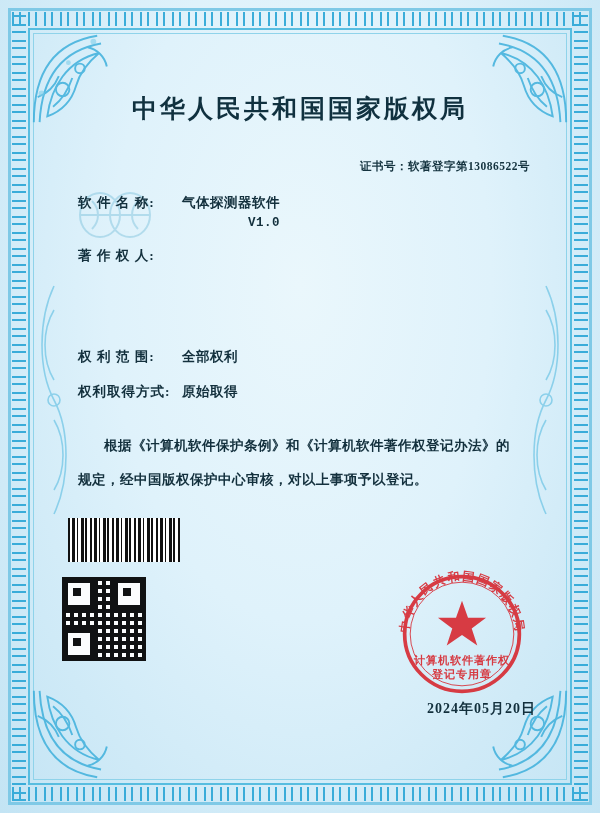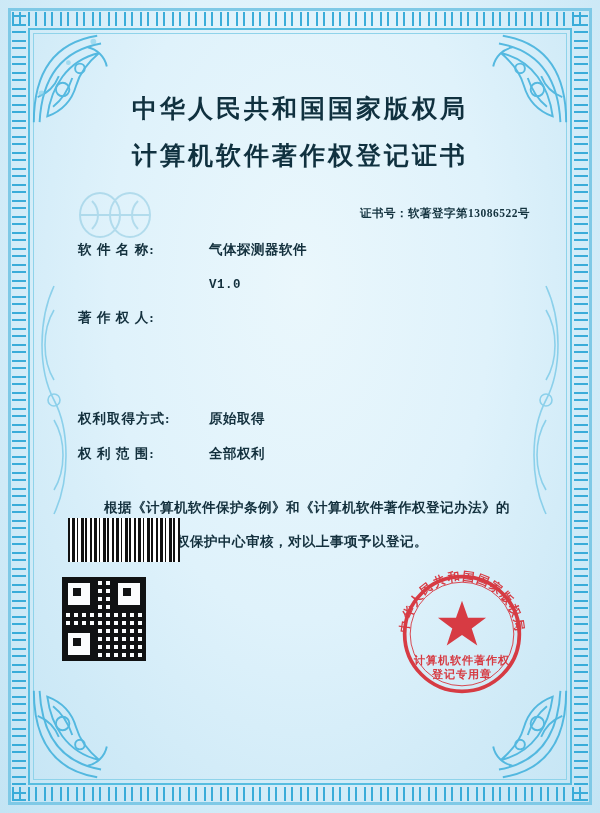--- a/index.html
+++ b/index.html
@@ -126,36 +126,36 @@
   .fields {
     margin-top: 20px;
     padding-left: 30px;
   }
   .field-row {
     display: flex;
     align-items: flex-start;
     margin-bottom: 17px;
     font-size: 13.5px;
     color: #13303d;
-    gap: 27px;
   }
   .field-label {
     width: 104px;
     flex: 0 0 104px;
     font-weight: bold;
     letter-spacing: 1px;
     white-space: nowrap;
   }
   .field-value {
     font-weight: bold;
     letter-spacing: 0.5px;
+    text-align: right;
   }
   .field-value .sub {
     display: block;
-    margin-top: 19px;
+    margin-top: 4px;
     font-family: "Liberation Mono", monospace;
     font-size: 12.5px;
     letter-spacing: 0.5px;
   }
   .gap-big { height: 66px; }
 
   .paragraph {
     margin-top: 28px;
     padding: 0 24px 0 30px;
     font-size: 13.5px;
@@ -328,21 +328,20 @@
       <path d="M10,30 H80"></path>
       <path d="M22,16 C30,24 30,36 22,44"></path>
       <path d="M68,16 C60,24 60,36 68,44"></path>
     </g>
   </svg>
 
   <div class="content">
 
     <div class="title-block">
       <div class="title-line1">中华人民共和国国家版权局</div>
-      <div class="title-line2">计算机软件著作权登记证书</div>
     </div>
 
     <div class="cert-no">
       <span class="label">证书号：</span><span class="value">软著登字第13086522号</span>
     </div>
 
     <div class="fields">
       <div class="field-row">
         <div class="field-label">软 件 名 称:</div>
         <div class="field-value">
@@ -351,27 +350,27 @@
         </div>
       </div>
 
       <div class="field-row">
         <div class="field-label">著 作 权 人:</div>
       </div>
 
       <div class="gap-big"></div>
 
       <div class="field-row">
+        <div class="field-label">权 利 范 围:</div>
+        <div class="field-value">全部权利</div>
+      </div>
+
+      <div class="field-row">
         <div class="field-label">权利取得方式:</div>
         <div class="field-value">原始取得</div>
-      </div>
-
-      <div class="field-row">
-        <div class="field-label">权 利 范 围:</div>
-        <div class="field-value">全部权利</div>
       </div>
 
     </div>
 
     <div class="paragraph">
       <span class="indent"></span><span>根据《计算机软件保护条例》和《计算机软件著作权登记办法》的</span><br>
       <span>规定，经中国版权保护中心审核，对以上事项予以登记。</span>
     </div>
 
   </div>
@@ -395,14 +394,15 @@
     <circle cx="80" cy="80" r="62" fill="none" stroke="#d7232b" stroke-width="4"></circle>
     <circle cx="80" cy="80" r="56" fill="none" stroke="#d7232b" stroke-width="1"></circle>
     <text font-size="13" font-family="Liberation Serif, serif" font-weight="bold" fill="#d7232b" letter-spacing="2">
       <textPath href="#sealTopArc" startOffset="50%" text-anchor="middle">中华人民共和国国家版权局</textPath>
     </text>
     <polygon points="80,44 86.5,62.5 106,62.5 90.5,74 96.5,92.5 80,81 63.5,92.5 69.5,74 54,62.5 73.5,62.5" fill="#d7232b"></polygon>
     <text x="80" y="112" text-anchor="middle" font-size="12" font-family="Liberation Serif, serif" font-weight="bold" fill="#d7232b" letter-spacing="1">计算机软件著作权</text>
     <text x="80" y="128" text-anchor="middle" font-size="12" font-family="Liberation Serif, serif" font-weight="bold" fill="#d7232b" letter-spacing="1">登记专用章</text>
   </svg>
 
+  <div class="date">2024年05月20日</div>
 
 </div>
 
 </body></html>

